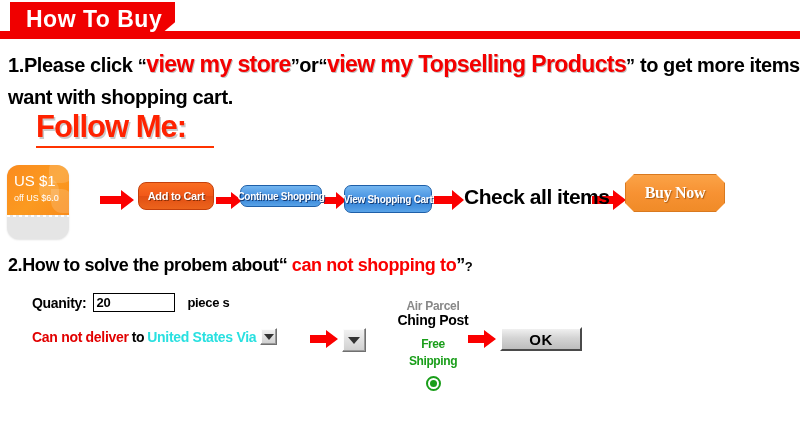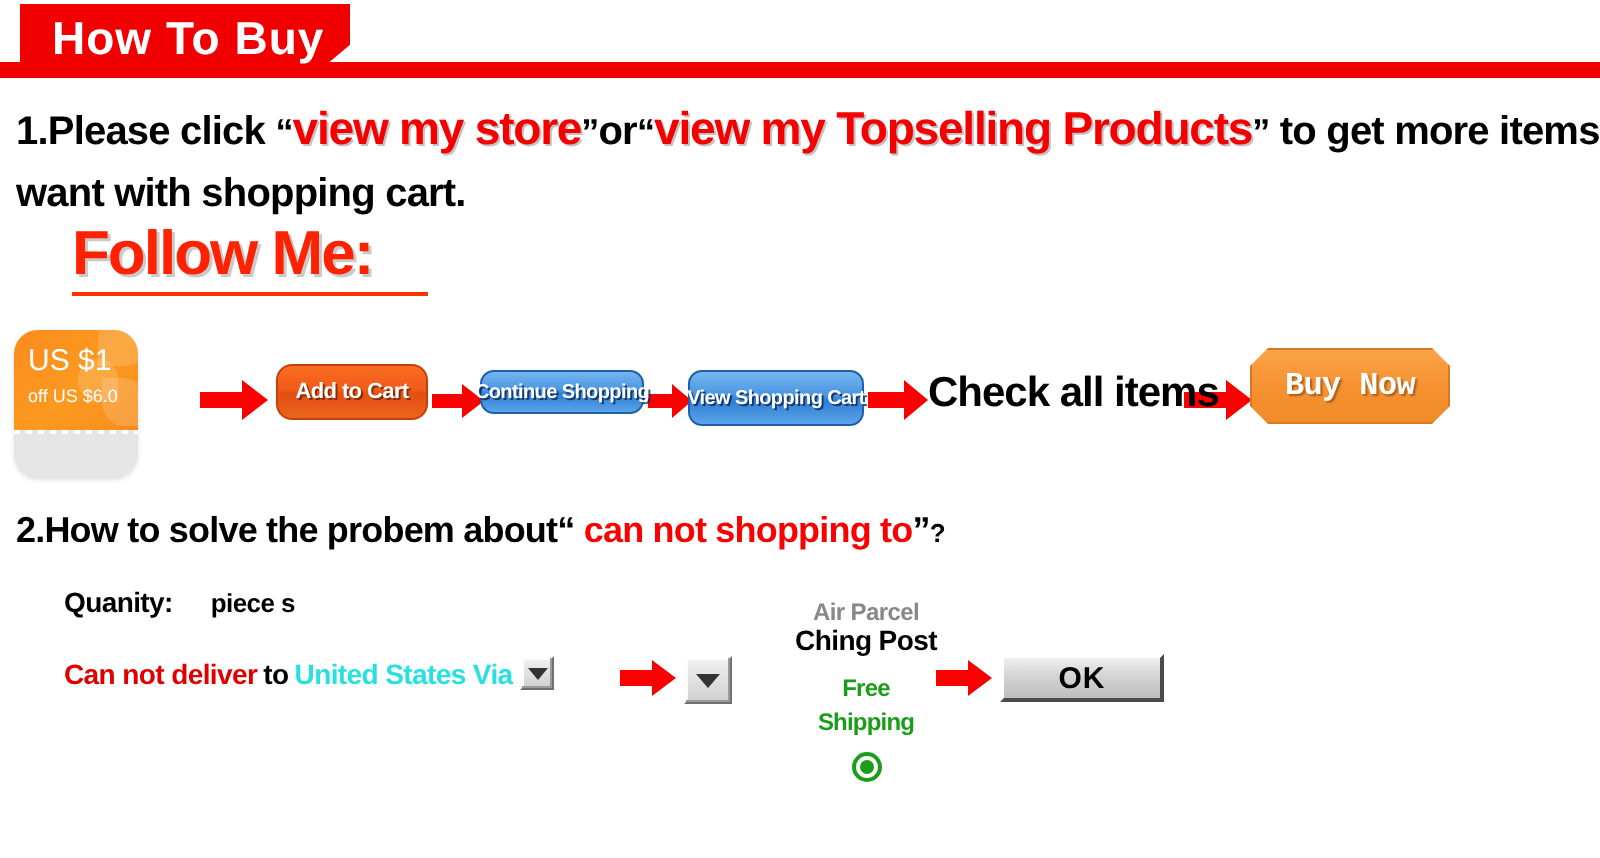--- a/index.html
+++ b/index.html
@@ -202,21 +202,21 @@
   
   #btn-buy-now {
     position: absolute; left: 625px; top: 174px;
     width: 100px; height: 38px;
     background: linear-gradient(180deg,#fba347 0%, #f79233 50%, #f08b28 100%);
     border: 1px solid #d9791f;
     clip-path: polygon(9px 0, calc(100% - 9px) 0, 100% 9px, 100% calc(100% - 9px),
                        calc(100% - 9px) 100%, 9px 100%, 0 calc(100% - 9px), 0 9px);
     display: flex; align-items: center; justify-content: center;
     color: #ffffff;
-    font-family: Liberation Mono, monospace;
+    font-family: Liberation Serif, serif;
     font-weight: bold; font-size: 16px;
     text-shadow: 1px 1px 1px rgba(120,60,0,0.6);
     white-space: nowrap;
     letter-spacing: -0.3px;
   }
   #btn-buy-now-shadow {
     position: absolute; left: 629px; top: 178px;
     width: 100px; height: 38px;
     background: rgba(90,90,90,0.55);
     clip-path: polygon(9px 0, calc(100% - 9px) 0, 100% 9px, 100% calc(100% - 9px),
@@ -416,20 +416,21 @@
 <div id="check-all-items">Check all items</div>
 <div id="btn-buy-now-shadow"></div>
 <div id="btn-buy-now">Buy Now</div>
 
 <div id="line2">
   <span>2.How to solve the probem about</span><span class="quot">“</span> <span class="txt-red-mid">can not shopping to</span><span class="quot">”</span><span class="qmark">?</span>
 </div>
 
 <div id="qty-row">
   <span id="qty-label">Quanity:</span>
+  <input id="qty-input" type="text" value="20" style="">
   <span id="qty-unit">piece s</span>
 </div>
 
 <div id="ship-row">
   <span class="ship-red">Can not deliver</span>
   <span class="ship-black">to</span>
   <span class="ship-cyan">United States Via</span>
   <span class="dd-box" id="dd-small">
     <span class="dd-tri"></span>
   </span>

